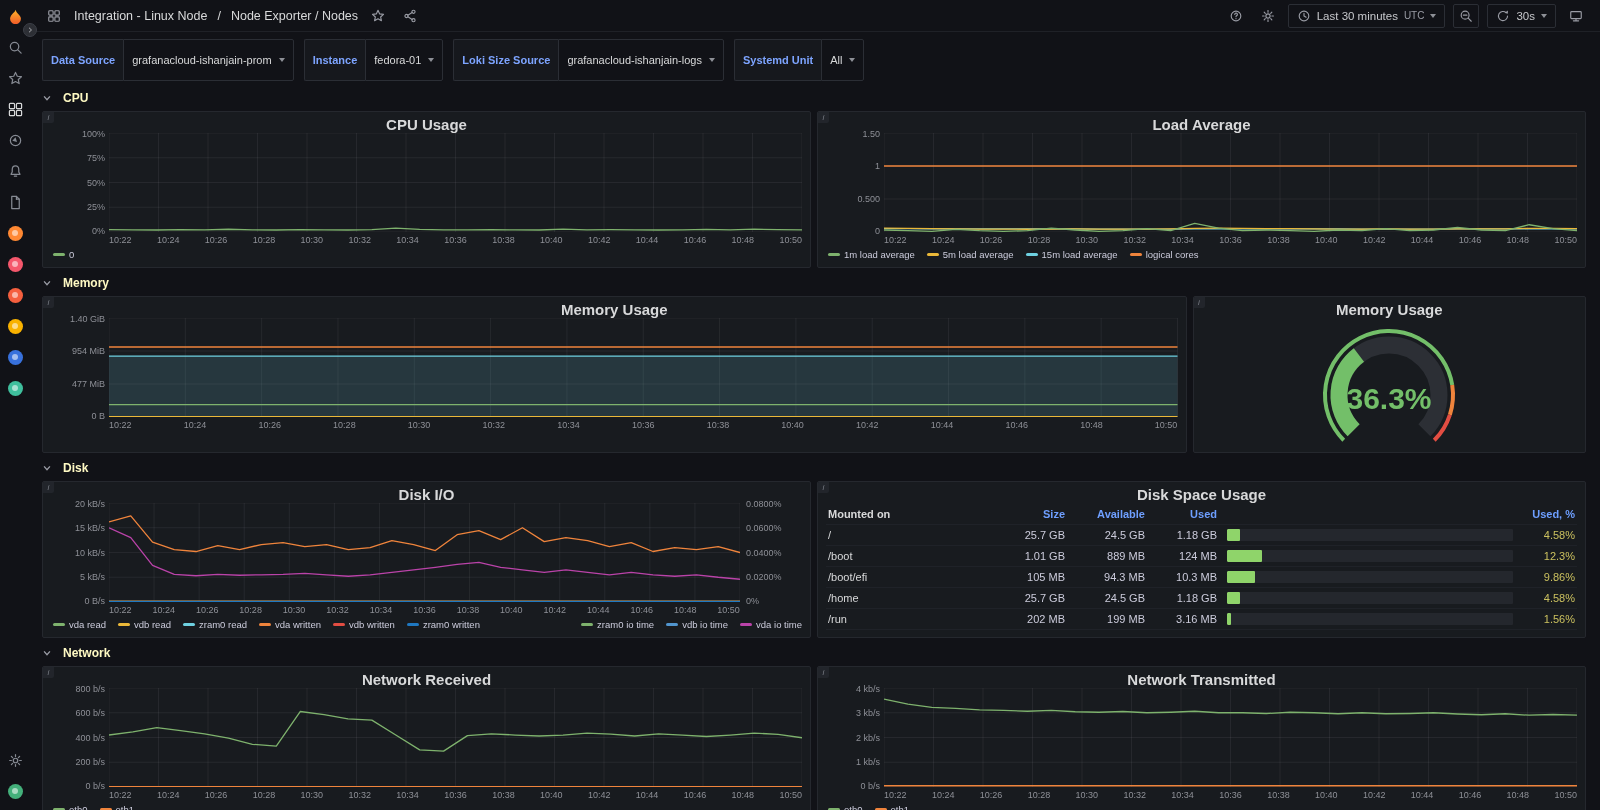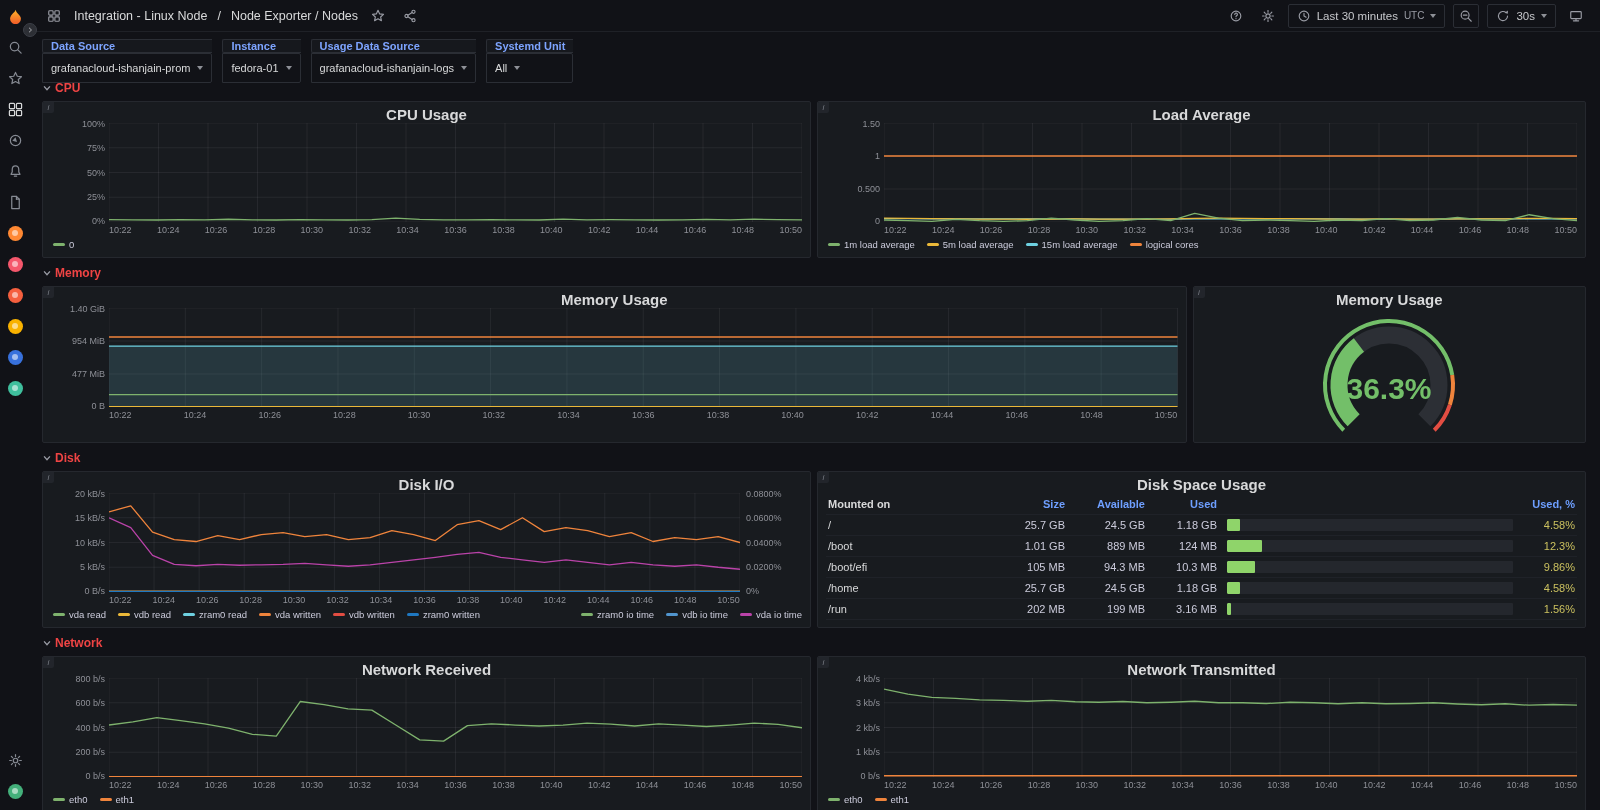--- a/index.html
+++ b/index.html
@@ -29,28 +29,28 @@
   .ic{width:24px;height:24px;display:flex;align-items:center;justify-content:center;}
   .ic svg{width:14px;height:14px;stroke:#9a9ca5;fill:none;stroke-width:1.3;stroke-linecap:round;stroke-linejoin:round;}
   .tb-box{display:flex;align-items:center;gap:6px;height:24px;padding:0 8px;border:1px solid #2b2e35;
     border-radius:2px;font-size:11.5px;color:#c7c8cc;}
   .tb-box .tz{color:#9a9ca5;font-size:10px;}
   .caret{width:0;height:0;border-left:3.5px solid transparent;border-right:3.5px solid transparent;border-top:4px solid #8e9097;display:inline-block;}
 
   
   .main{position:absolute;left:30px;top:32px;right:0;bottom:0;padding:4px 14px 0 12px;overflow:hidden;}
   .filters{display:flex;gap:10px;margin:3px 0 8px;}
-  .chip{display:flex;height:32px;font-size:11px;flex-direction:column;}
+  .chip{display:flex;height:42px;font-size:11px;}
   .chip-label{display:flex;align-items:center;padding:0 8px;background:#16181d;border:1px solid #2b2e35;
     border-right:none;border-radius:2px 0 0 2px;color:#7da4ff;font-weight:600;}
   .chip-value{display:flex;align-items:center;gap:7px;padding:8px 8px;background:#111217;
     border:1px solid #2b2e35;border-radius:0 2px 2px 0;color:#d8d9da;}
 
-  .sec{display:flex;align-items:center;gap:3px;height:17px;margin:2px 0 5px;font-size:12px;
-    font-weight:700;color:#ef4444;cursor:pointer;}
+  .sec{display:flex;align-items:center;gap:11px;height:17px;margin:2px 0 5px;font-size:12px;
+    font-weight:700;color:#fef9c3;cursor:pointer;}
   .sec svg{width:10px;height:10px;stroke:#9a9ca5;fill:none;stroke-width:1.6;}
 
   .row{display:flex;gap:6px;height:157px;margin-bottom:6px;}
   .f1{flex:1;} .f3{flex:3;}
 
   .panel{position:relative;background:#181b1f;border:1px solid #25282e;border-radius:2px;
     display:flex;flex-direction:column;padding:4px 8px 5px;overflow:hidden;min-width:0;}
   .p-info{position:absolute;top:0;left:0;width:11px;height:11px;background:#22252b;color:#7b7f87;
     font-size:8px;line-height:11px;text-align:center;border-radius:0 0 2px 0;font-style:italic;}
   .p-title{text-align:center;font-size:15px;font-weight:600;color:#d8d9da;height:17px;line-height:17px;flex:none;}
@@ -285,21 +285,21 @@
       </span>
     </div>
     <div class="chip">
       <span class="chip-label">Instance</span>
       <span class="chip-value">
         <span>fedora-01</span>
         <span class="caret"></span>
       </span>
     </div>
     <div class="chip">
-      <span class="chip-label">Usage Data Source</span>
+      <span class="chip-label">Loki Size Source</span>
       <span class="chip-value">
         <span>grafanacloud-ishanjain-logs</span>
         <span class="caret"></span>
       </span>
     </div>
     <div class="chip">
       <span class="chip-label">Systemd Unit</span>
       <span class="chip-value">
         <span>All</span>
         <span class="caret"></span>

